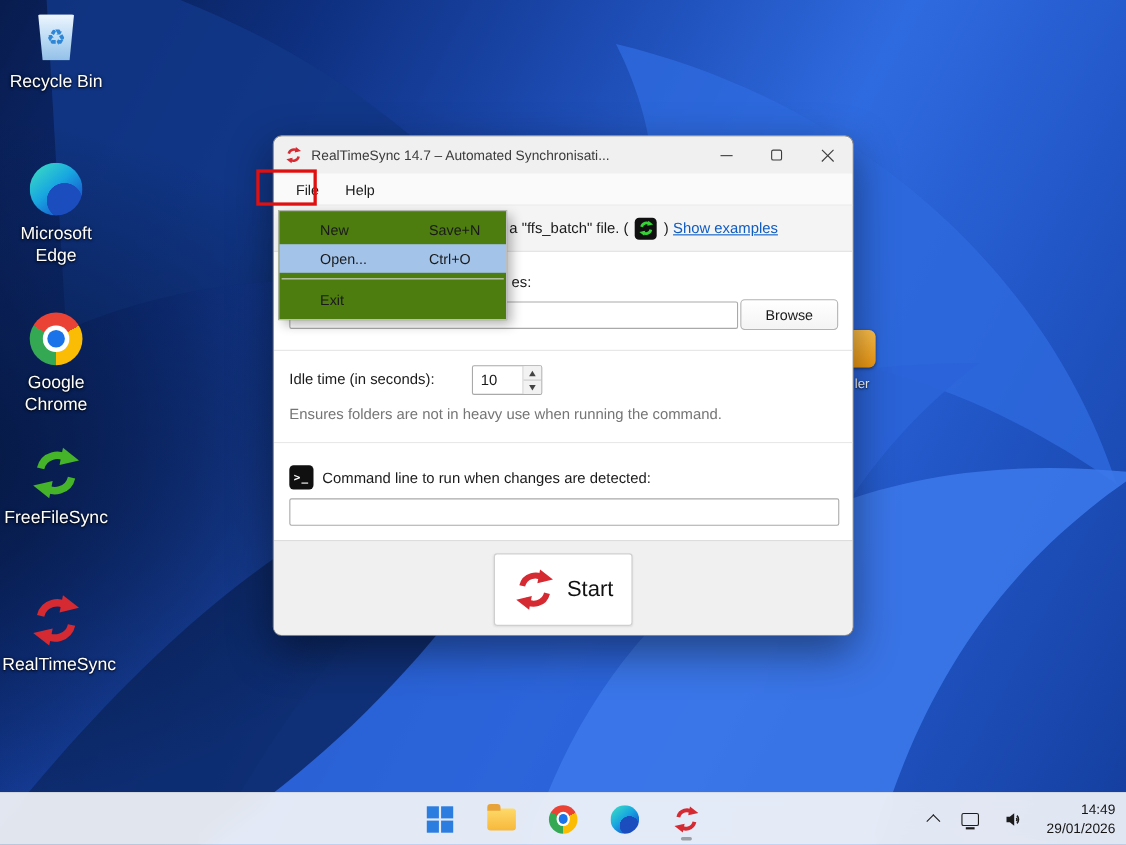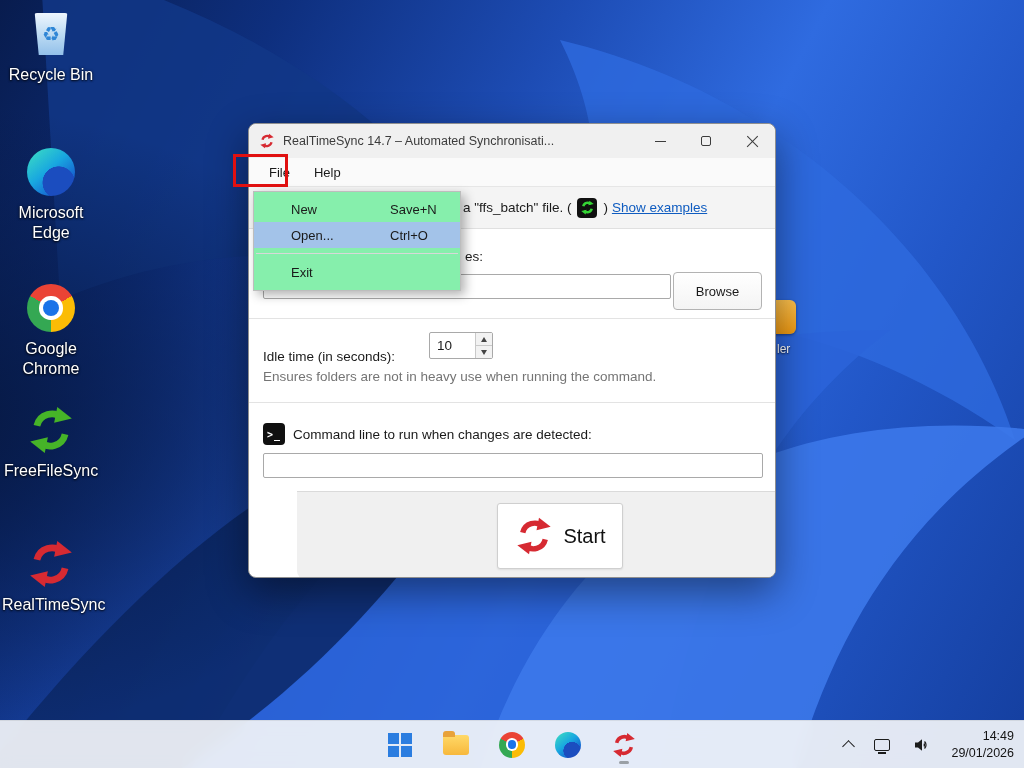--- a/index.html
+++ b/index.html
@@ -69,53 +69,53 @@
     border-bottom:1px solid #e0e0e0; }
   .intro-inner { position:absolute; left:214px; top:0; height:100%; display:flex; align-items:center; gap:4px; white-space:nowrap; }
   .batch-file-icon { width:20px; height:20px; background:#101010; border-radius:4px;
     display:flex; align-items:center; justify-content:center; margin:0 2px; }
   .show-examples { color:#0f5cc0; text-decoration:underline; }
 
   .sec-folders { position:absolute; left:0; top:105px; width:100%; height:90px; background:#fff; border-bottom:1px solid #e3e3e3; }
   .folders-label { position:absolute; left:216px; top:20px; }
   .folders-input { position:absolute; left:14px; top:45px; width:408px; height:25px;
     border:1px solid #a9a9a9; border-radius:2px; background:#fff; font:13px "Liberation Sans",sans-serif; padding:0 6px; }
-  .browse-btn { position:absolute; left:424px; top:43px; width:89px; height:38px;
+  .browse-btn { position:absolute; left:424px; top:43px; width:89px; height:28px;
     background:linear-gradient(180deg,#ffffff,#f4f4f4); border:1px solid #b3b3b3; border-radius:4px;
     font-size:13px; color:#1a1a1a; }
 
   .sec-idle { position:absolute; left:0; top:195px; width:100%; height:84px; background:#fff; border-bottom:1px solid #e3e3e3; }
-  .idle-label { position:absolute; left:14px; top:18px;margin-top:12px; }
+  .idle-label { position:absolute; left:14px; top:18px; }
   .spinbox { position:absolute; left:180px; top:13px; width:64px; height:27px; border:1px solid #a9a9a9;
     border-radius:2px; background:#fff; display:flex; }
   .spin-value { flex:1; display:flex; align-items:center; padding-left:7px; font-size:13.5px; }
   .spin-btns { width:17px; border-left:1px solid #c9c9c9; display:flex; flex-direction:column; }
   .spin-btn { flex:1; background:#f2f2f2; display:flex; align-items:center; justify-content:center; }
   .spin-btn + .spin-btn { border-top:1px solid #c9c9c9; }
   .tri-up { width:0; height:0; border-left:3.5px solid transparent; border-right:3.5px solid transparent; border-bottom:5px solid #444; }
   .tri-down { width:0; height:0; border-left:3.5px solid transparent; border-right:3.5px solid transparent; border-top:5px solid #444; }
   .idle-hint { position:absolute; left:14px; top:50px; color:#757575; }
 
   .sec-cmd { position:absolute; left:0; top:279px; width:100%; height:88px; background:#fff; }
   .cmd-icon { position:absolute; left:14px; top:20px; width:22px; height:22px; background:#101010; border-radius:4px;
     color:#fff; font-family:"DejaVu Sans Mono",monospace; font-size:10px; font-weight:bold;
     display:flex; align-items:center; justify-content:center; letter-spacing:1px; }
   .cmd-label { position:absolute; left:44px; top:24px; }
   .cmd-input { position:absolute; left:14px; top:50px; width:500px; height:25px;
     border:1px solid #a9a9a9; border-radius:2px; background:#fff; font:13px "Liberation Sans",sans-serif; padding:0 6px; }
 
   .sec-footer { position:absolute; left:0; top:367px; width:100%; height:88px; background:#f0f0f0;
-    border-top:1px solid #dadada; border-radius:0 0 8px 8px;margin-left:48px; }
+    border-top:1px solid #dadada; border-radius:0 0 8px 8px; }
   .start-btn { position:absolute; left:50%; transform:translateX(-50%); top:11px; width:126px; height:66px;
     background:#fff; border:1px solid #cfcfcf; border-radius:3px; box-shadow:0 1px 2px rgba(0,0,0,.08);
     display:flex; align-items:center; justify-content:center; gap:9px; }
   .start-label { font-size:20px; color:#111; }
 
   
-  .dropdown { position:absolute; left:4px; top:67px; width:208px; background:#86efac;
+  .dropdown { position:absolute; left:4px; top:67px; width:208px; background:#4d7c0f;
     border:1px solid #bdbdbd; box-shadow:4px 4px 10px rgba(0,0,0,.3); padding:4px 0 5px; z-index:10; font-size:13px; }
   .menu-item { position:relative; height:26px; display:flex; align-items:center; padding-left:37px; }
   .menu-item.selected { background:#a3c3e9; }
   .mi-short { position:absolute; left:136px; }
   .menu-sep { height:1px; background:#d8d8d8; margin:5px 2px; }
 
   
   .annotation { position:absolute; left:233px; top:154px; width:55px; height:33px;
     border:3px solid #e01010; z-index:60; }
 

